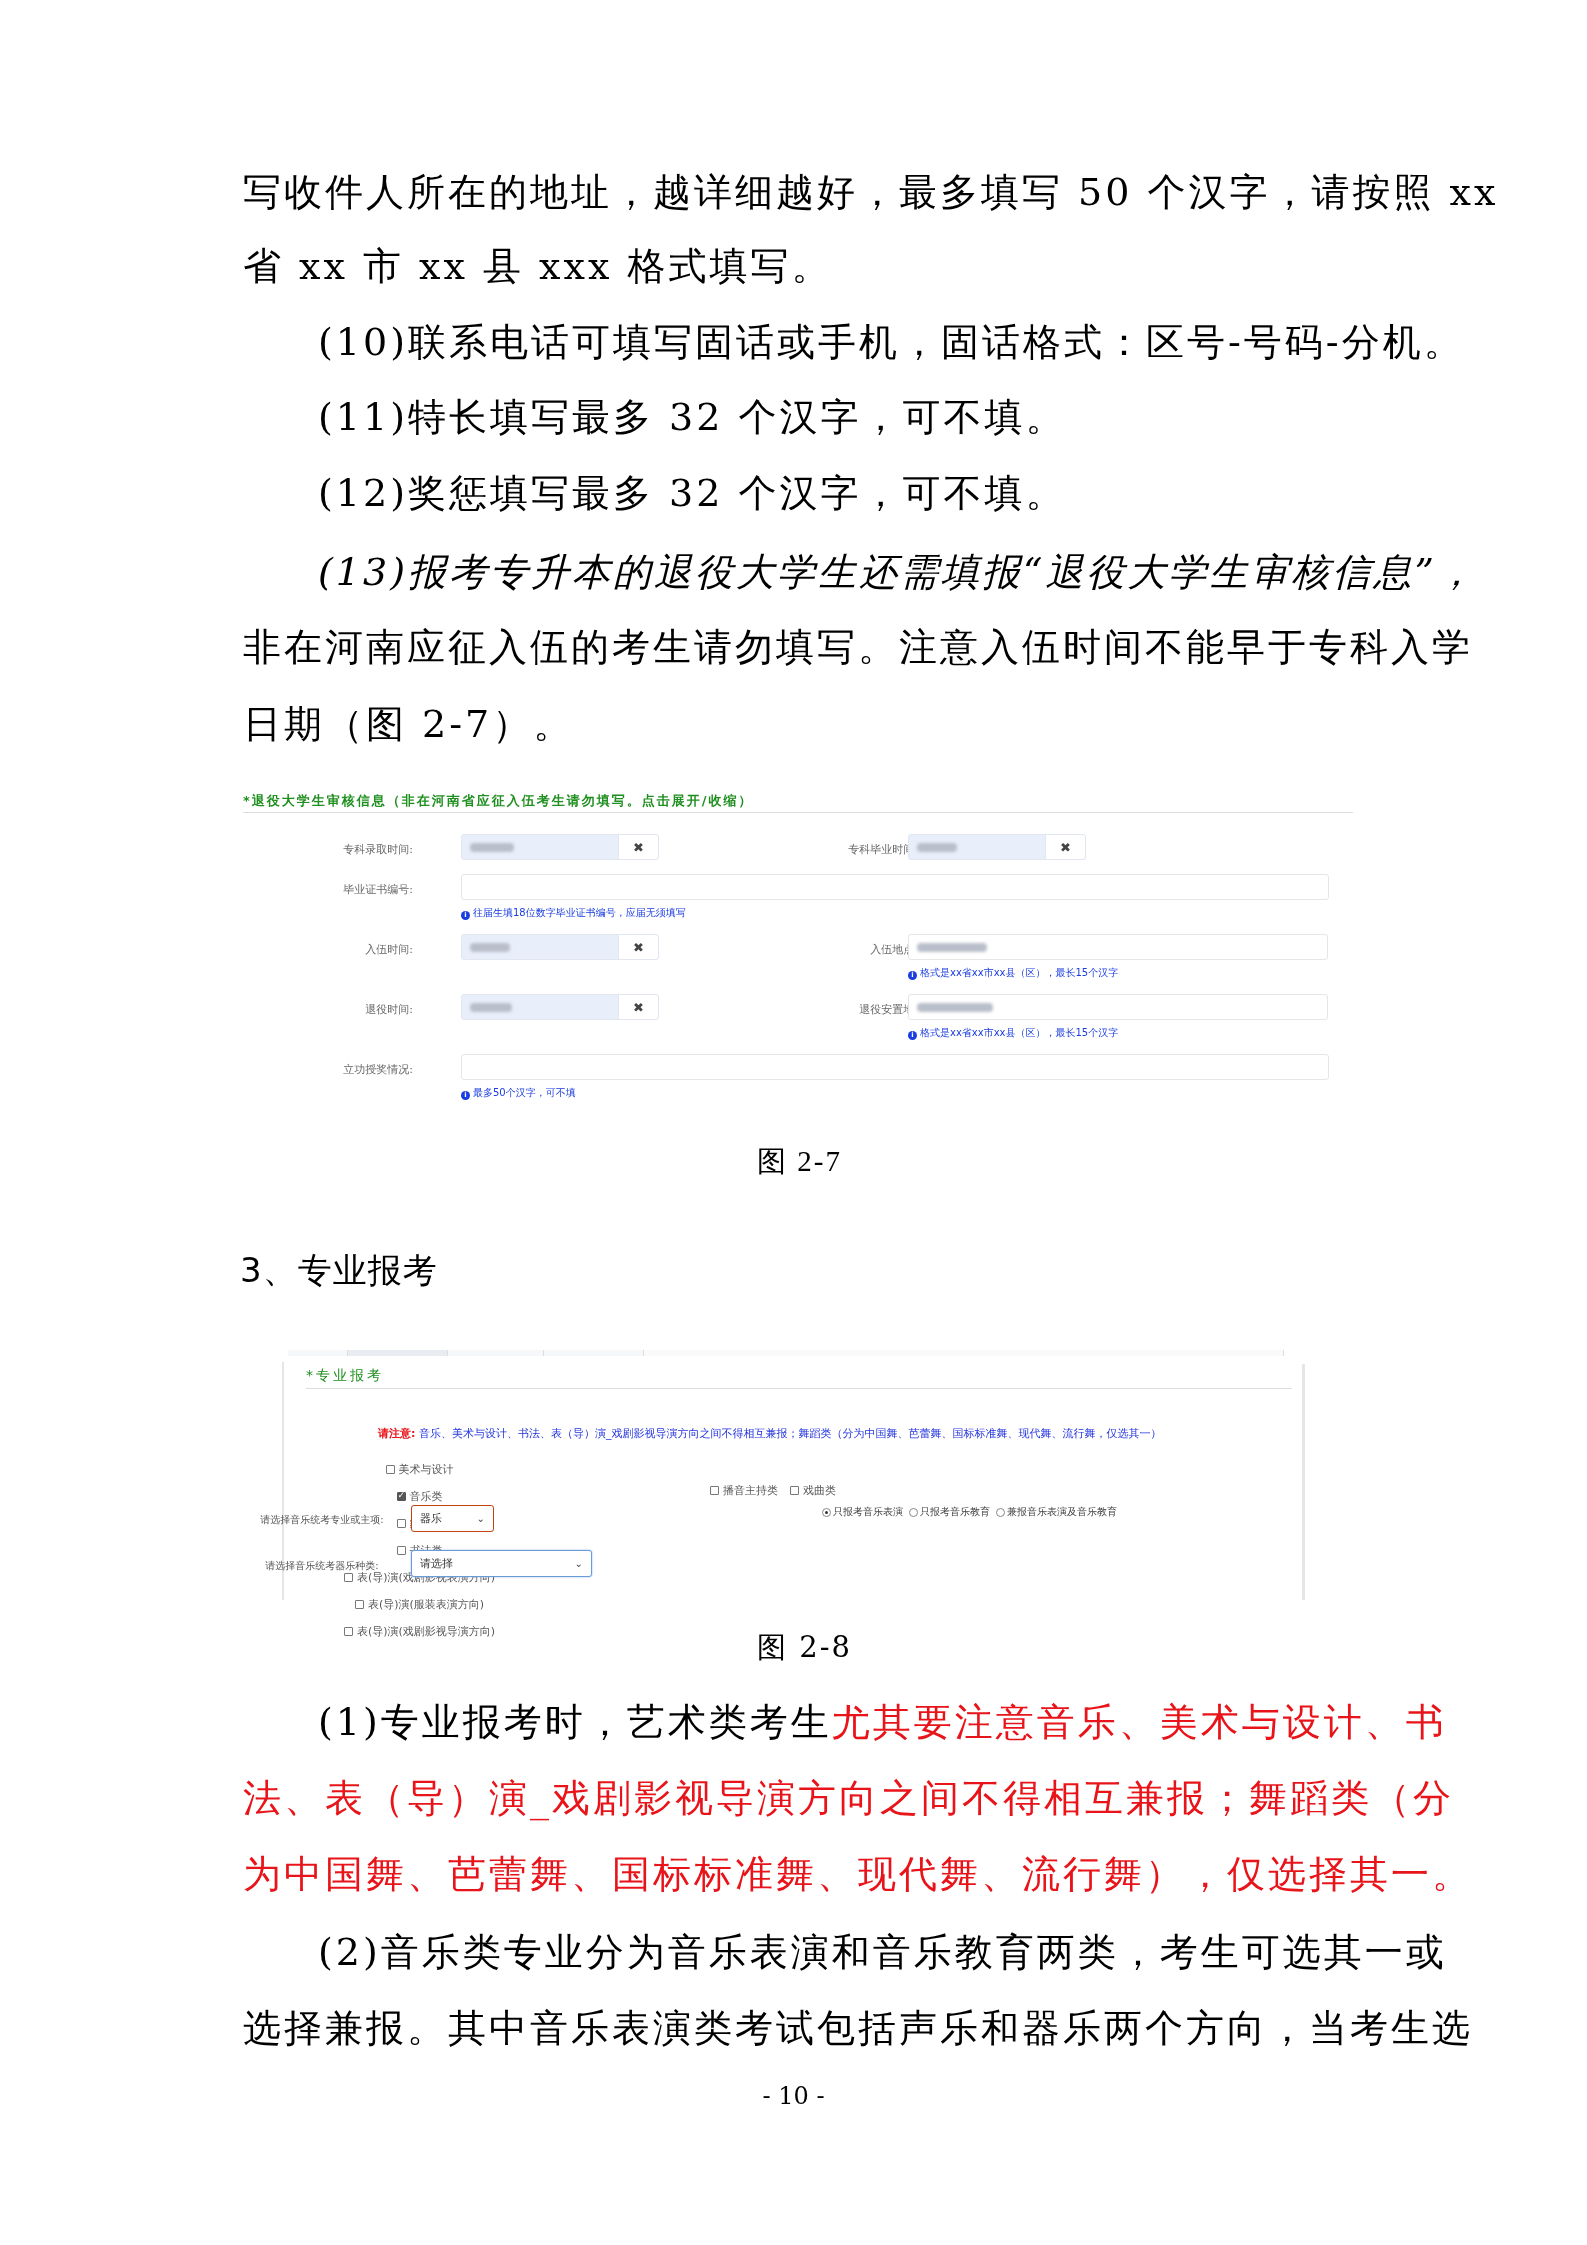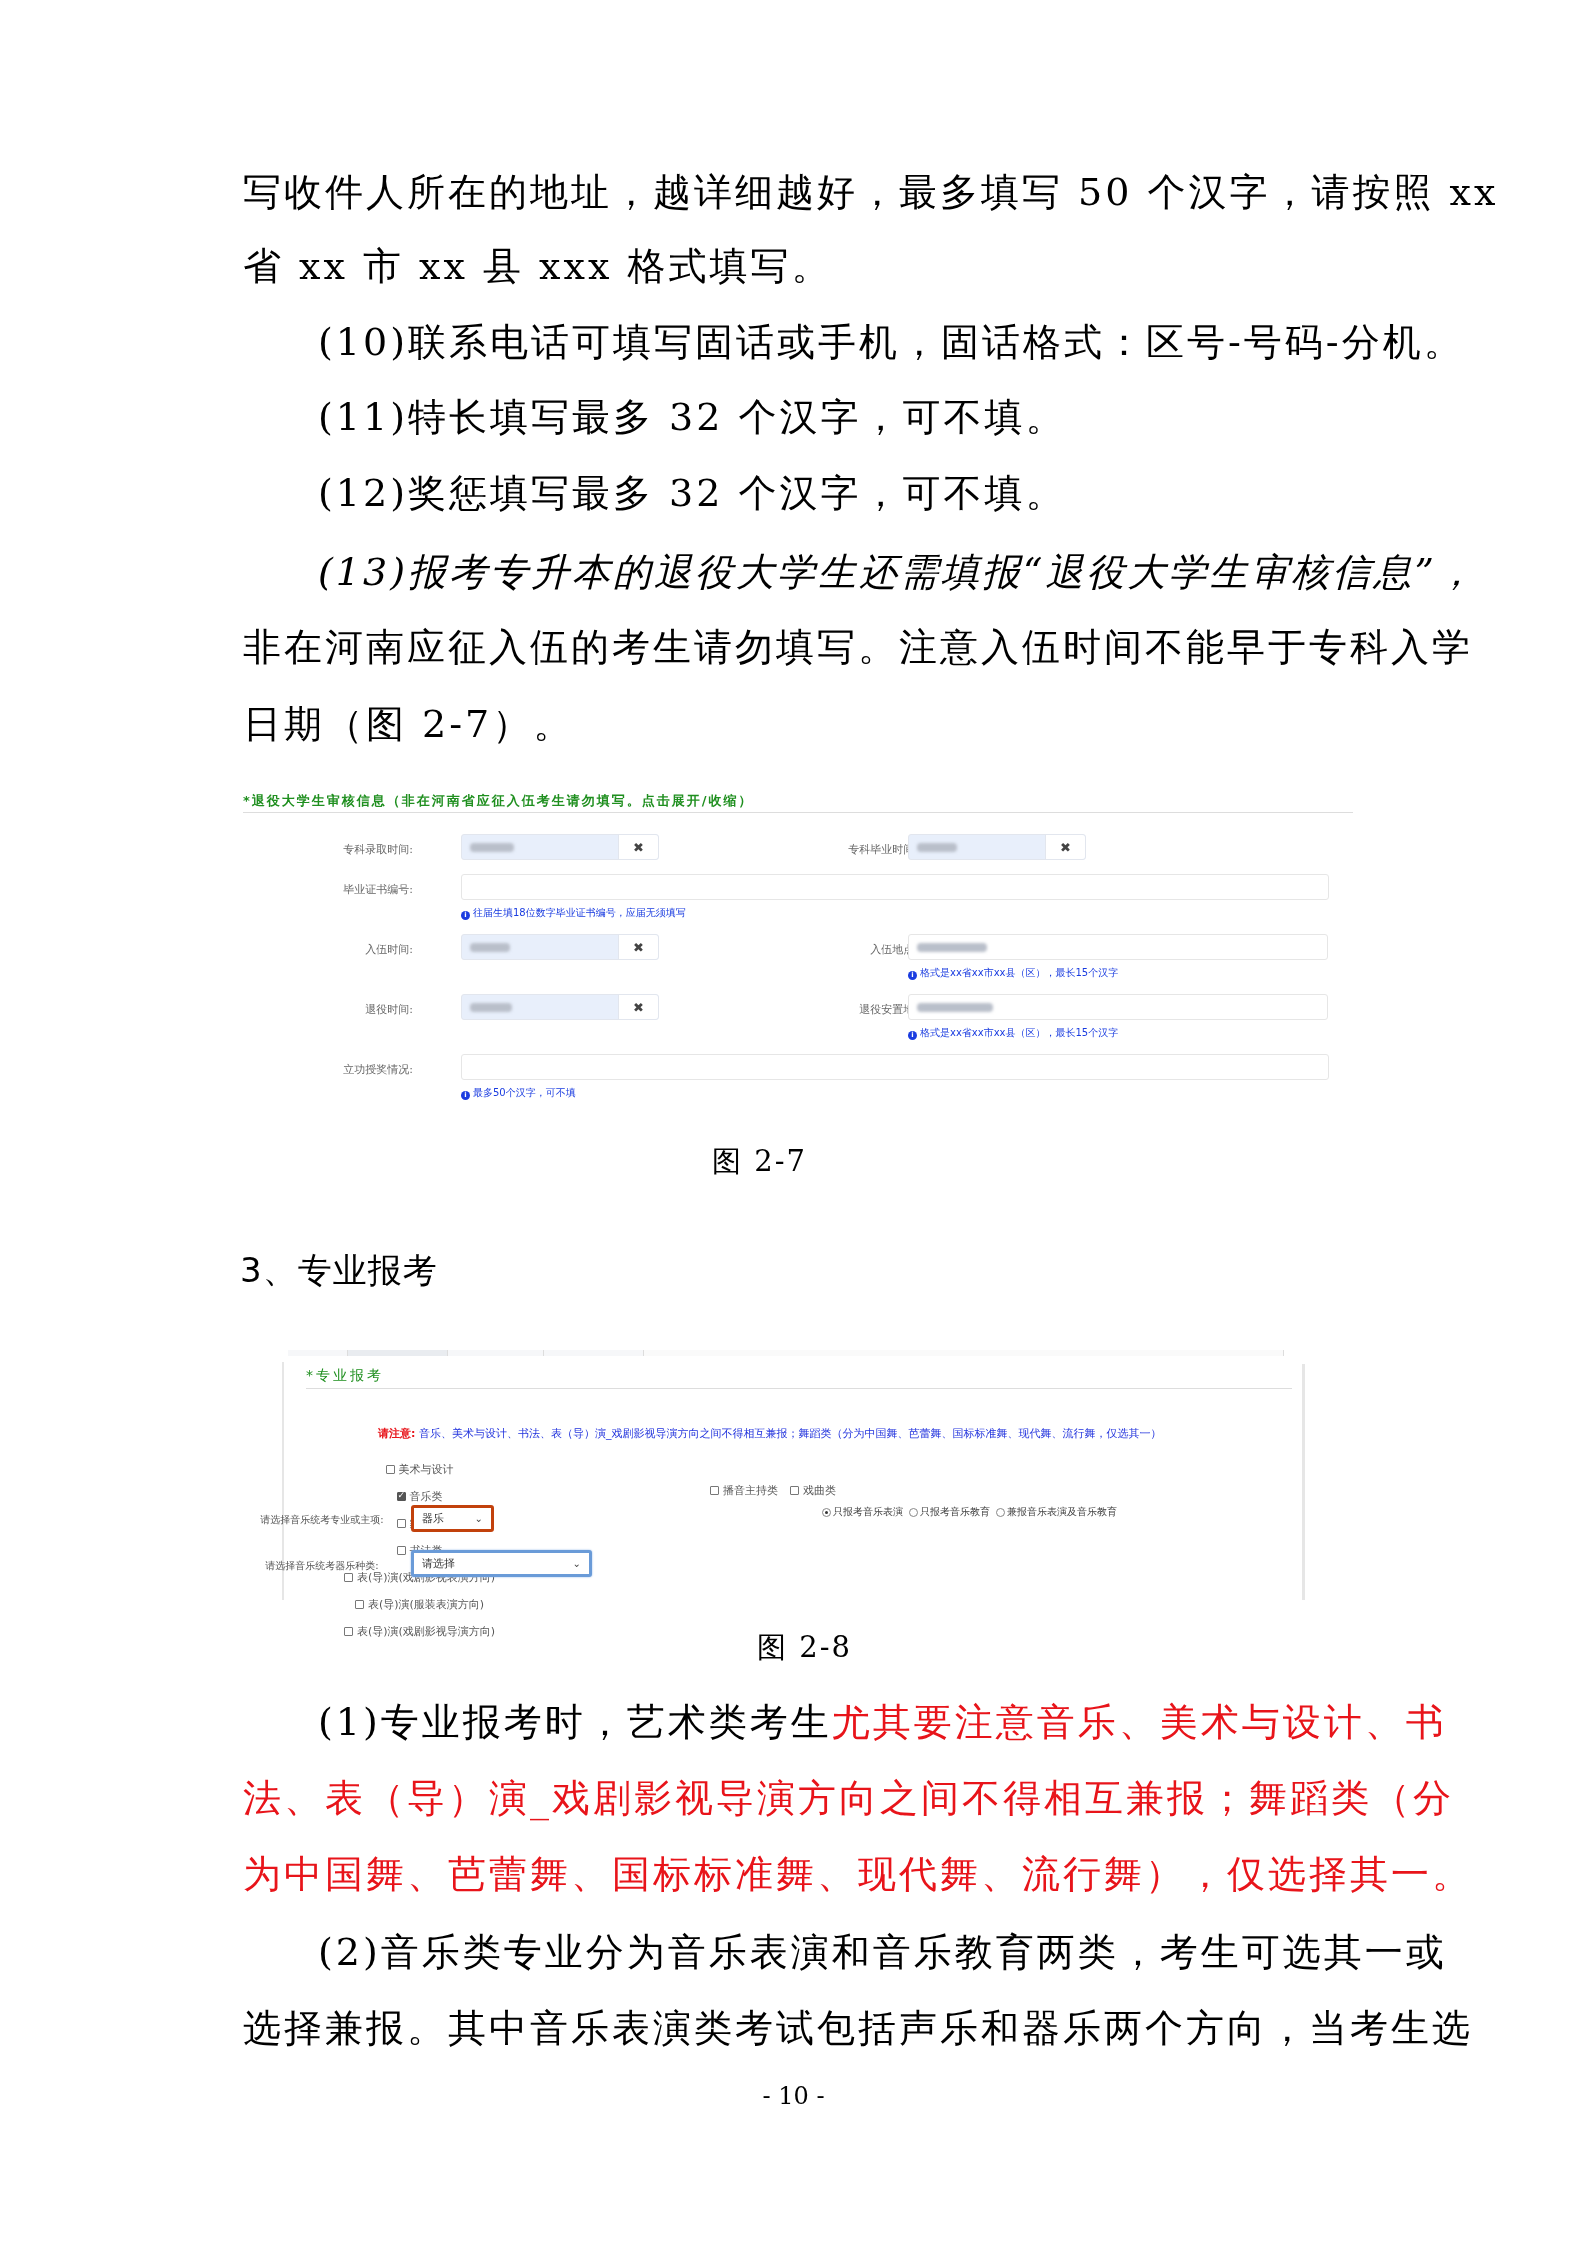--- a/index.html
+++ b/index.html
@@ -36,21 +36,21 @@
   .fig2 .ftitle { position: absolute; left: 24px; top: 17px; font-size: 14px; color: #1f8f1f; letter-spacing: 3px; }
   .fig2 .hr { position: absolute; left: 24px; top: 38px; width: 986px; height: 1px; background: #ddd; }
   .fig2 .notice { position: absolute; left: 96px; top: 76px; font-size: 11px; color: #2233dd; white-space: nowrap; }
   .fig2 .notice .lead { color: #e8141a; font-weight: bold; }
   .cb-row { position: absolute; font-size: 11px; color: #555; white-space: nowrap; display: flex; gap: 12px; align-items: center; }
   .cb { display: inline-flex; align-items: center; gap: 4px; }
   .box { display: inline-block; width: 9px; height: 9px; border: 1px solid #777; border-radius: 1px; background: #fff; position: relative; }
   .box.checked { background: #555; border-color: #555; }
   .box.checked::after { content: "✓"; position: absolute; left: 0px; top: -3px; color: #fff; font-size: 9px; }
   .sel-label { position: absolute; font-size: 10px; color: #555; text-align: center; width: 160px; }
-  .select { position: absolute; height: 27px; border: 3px solid #c2410c; border-radius: 3px; background: #fff; font-size: 11px; color: #333; display: flex; align-items: center; justify-content: space-between; padding: 0 8px; }
+  .select { position: absolute; height: 27px; border: 1px solid #c2410c; border-radius: 3px; background: #fff; font-size: 11px; color: #333; display: flex; align-items: center; justify-content: space-between; padding: 0 8px; }
   .select.focus { border-color: #6a9bd8; box-shadow: 0 0 2px #8ab4e8; }
   .select .chev { font-size: 10px; color: #444; }
   .radios { position: absolute; left: 540px; top: 155px; font-size: 10px; color: #444; display: flex; gap: 6px; white-space: nowrap; }
   .radio { display: inline-flex; align-items: center; gap: 2px; }
   .rdot { width: 9px; height: 9px; border: 1px solid #888; border-radius: 50%; display: inline-block; position: relative; background: #fff; }
   .rdot.on::after { content: ""; position: absolute; left: 2px; top: 2px; width: 3px; height: 3px; border-radius: 50%; background: #333; }
 </style>
 </head>
 <body>
 
@@ -110,21 +110,21 @@
   <div class="text-input" style="left:665px; top:212px; width:420px;">
       <span class="blur" style="width:76px;"></span>
     </div>
   <div class="hint" style="left:665px; top:244px;"><span class="i">i</span><span>格式是xx省xx市xx县（区），最长15个汉字</span></div>
 
   <div class="flabel" style="left:60px; top:280px;">立功授奖情况:</div>
   <div class="text-input" style="left:218px; top:272px; width:868px;"></div>
   <div class="hint" style="left:218px; top:304px;"><span class="i">i</span><span>最多50个汉字，可不填</span></div>
 </div>
 
-<div class="caption" style="left:712px; top:1142px;">图 2-7</div>
+<div class="caption" style="left:757px; top:1142px;font-family:Liberation Serif, serif;">图 2-7</div>
 
 <div class="section-title">3、专业报考</div>
 
 <div class="fig2">
   <div class="tabs">
     <div style="width:60px;"></div>
       <div style="width:100px; background:#e9ecf0;"></div>
       <div style="width:96px;"></div>
       <div style="width:100px;"></div>
       <div style="width:640px; background:#fafafa;"></div>

